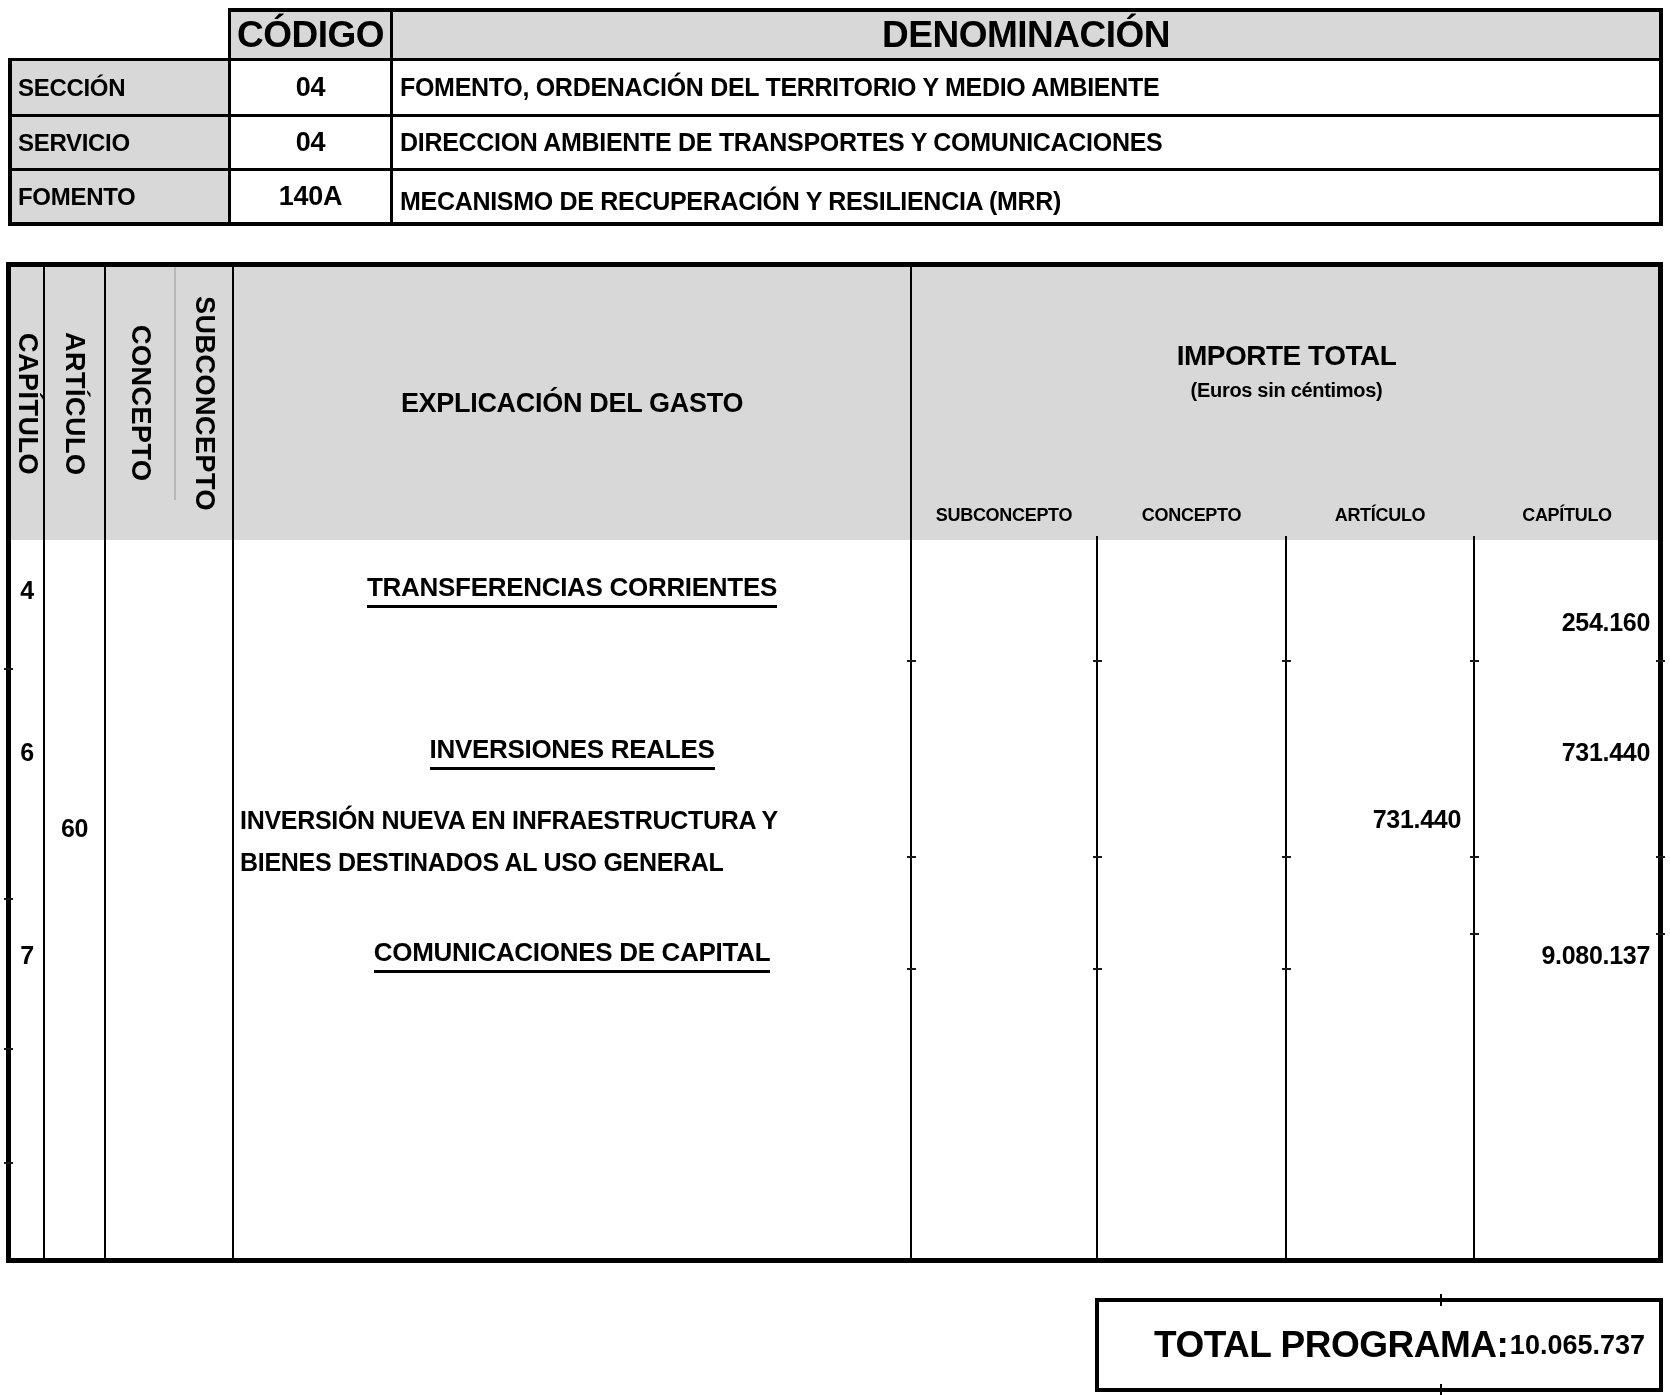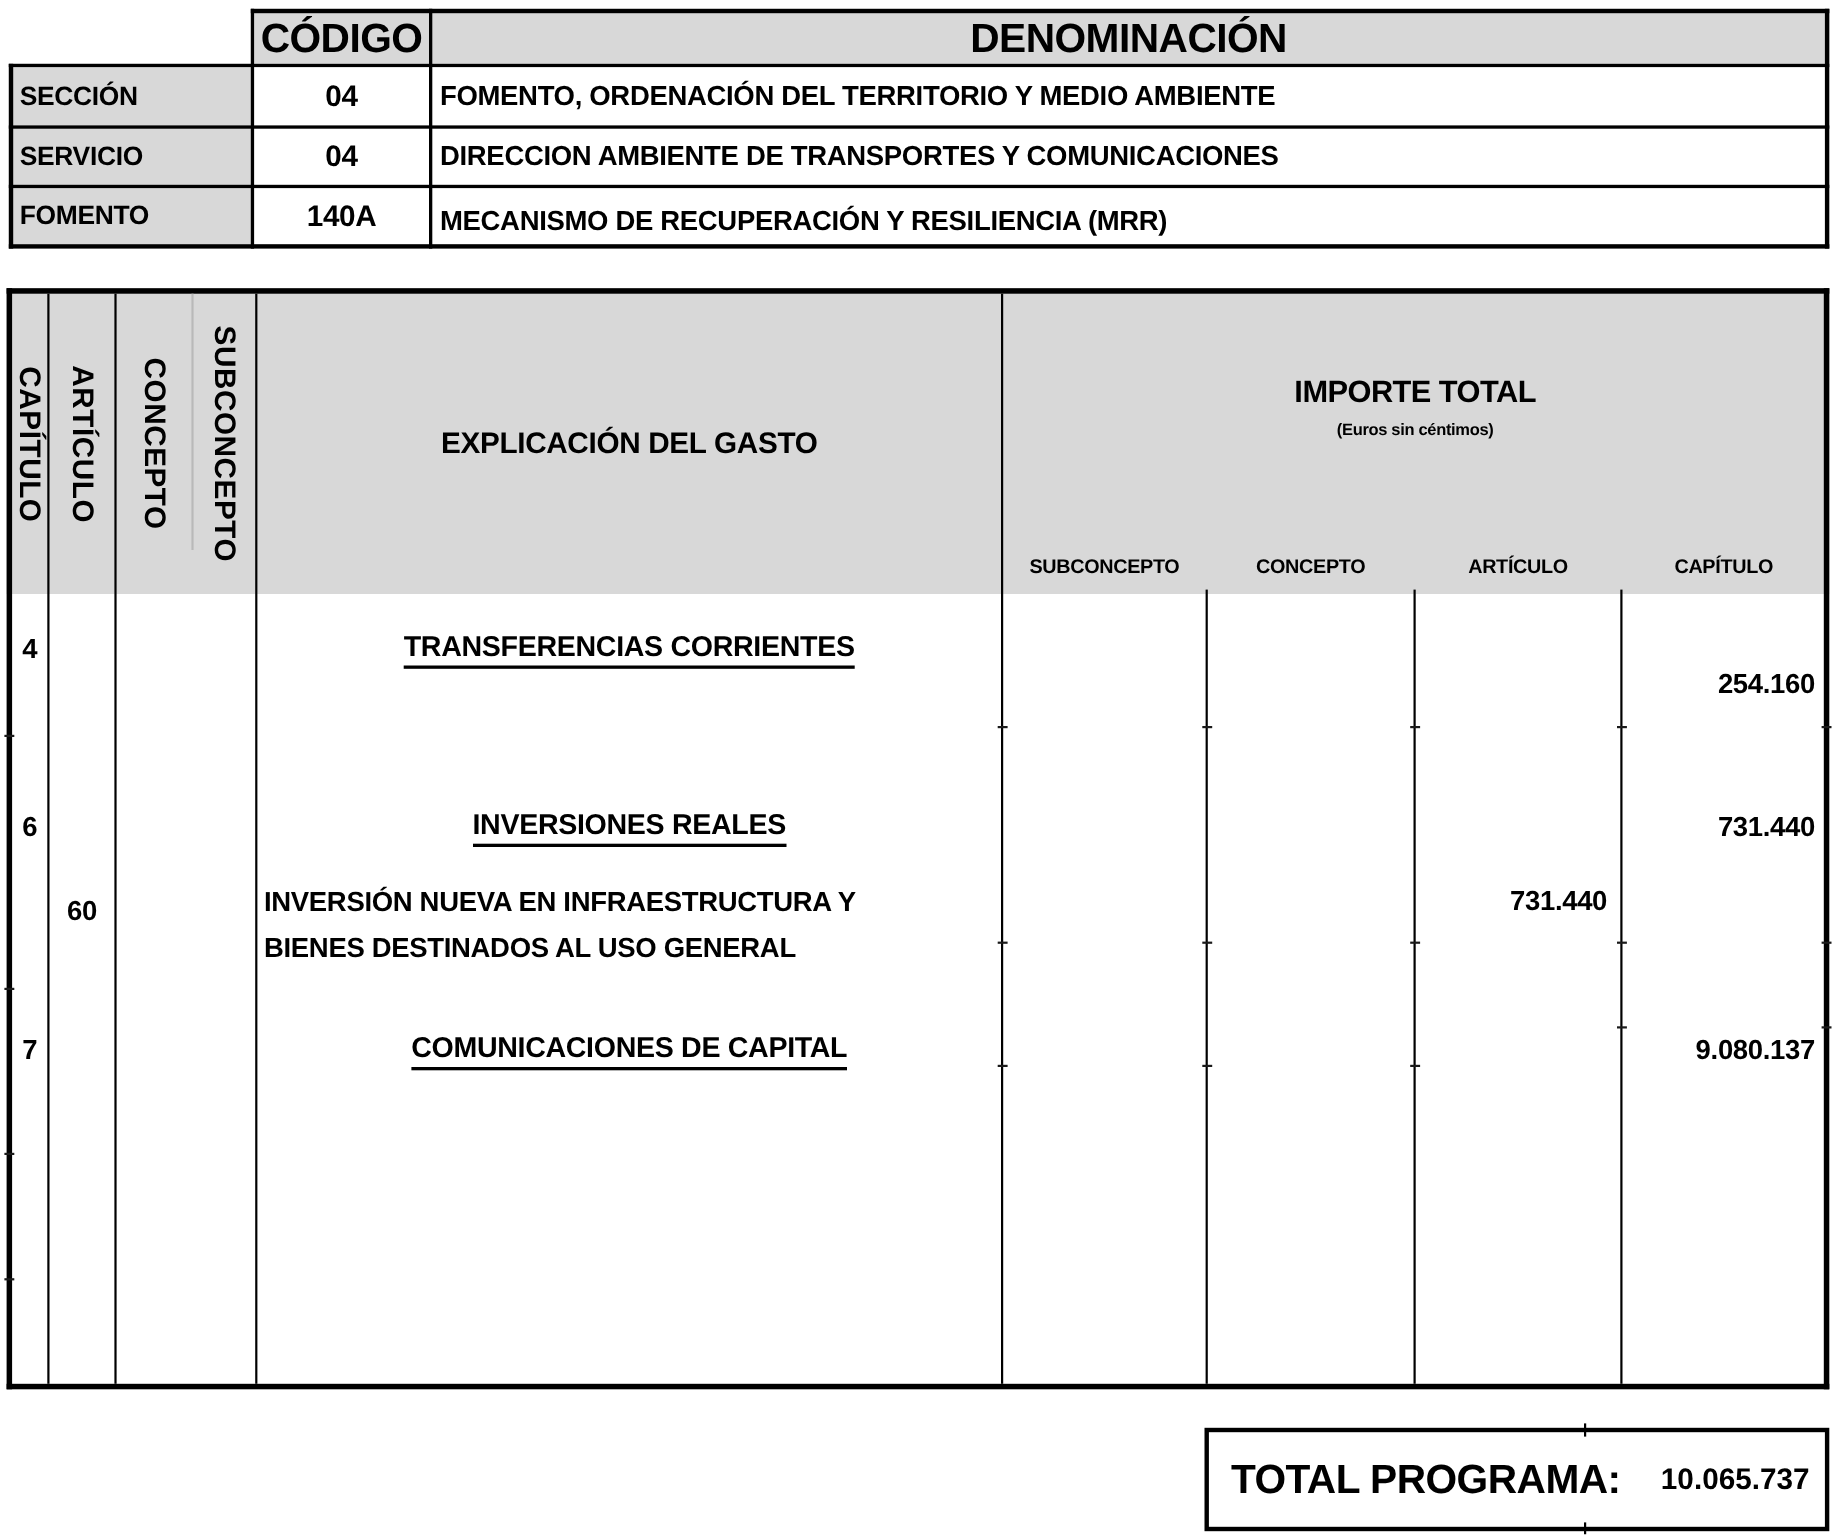--- a/index.html
+++ b/index.html
@@ -31,37 +31,38 @@
     display: flex;
     align-items: center;
     justify-content: center;
   }
   .vtext {
     writing-mode: vertical-rl;
     letter-spacing: 0.5px;
     font-size: 27px;
   }
   .uhead { border-bottom: 3px solid #000; padding-bottom: 2px; }
-  .fs17 { font-size: 15px; }
+  .fs17 { font-size: 20px; }
   .fs18 { font-size: 18px; }
   .fs24 { font-size: 24px; }
   .fs25 { font-size: 25px; }
   .fs26 { font-size: 26px; }
   .fs27 { font-size: 27px; }
   .fs28 { font-size: 28px; letter-spacing: -0.5px; }
   .fs29 { font-size: 37px; letter-spacing: -0.5px; }
   .tick { position: absolute; width: 9px; height: 2px; background: #1a1a1a; }
   #total-box {
     position: absolute;
     left: 1095px; top: 1298px;
     width: 568px; height: 94px;
     border: 4px solid #000;
     box-sizing: border-box;
     display: flex;
     align-items: center;
+    padding-left: 35px;
   }
 </style>
 </head>
 <body>
 
 <div id="canvas">
 
   <div>
 
     <div class="fill" style="left:228px; top:8px;  width:165px; height:50px;"></div>

